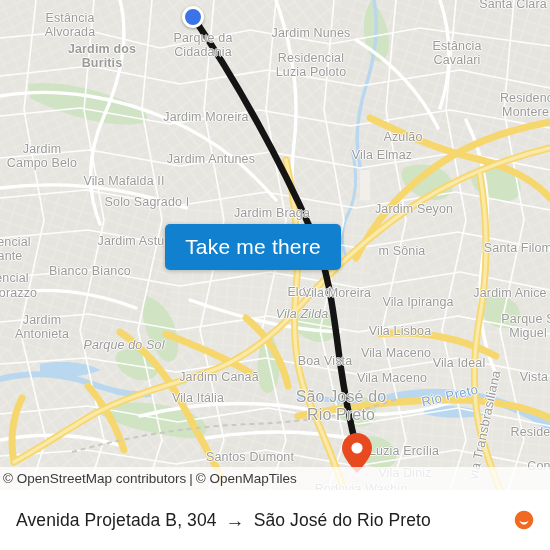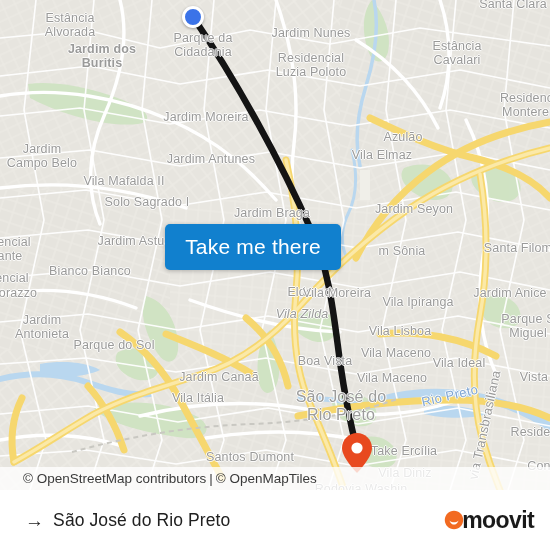--- a/index.html
+++ b/index.html
@@ -96,21 +96,21 @@
     cursor: pointer;
     box-shadow: 0 1px 4px rgba(0,0,0,.25);
   }
 
   
   #attribution {
     position: absolute;
     left: 0;
     bottom: 0;
     width: 550px;
-    padding: 4px 0 4px 23px;
+    padding: 4px 0 4px 3px;
     box-sizing: border-box;
     font-size: 13.5px;
     color: #3a3a3a;
     background: rgba(255,255,255,.78);
     white-space: nowrap;
   }
   #attribution .sep { padding: 0 3px; color: #3a3a3a; }
 
   
   #footer {
@@ -320,36 +320,36 @@
         <div class="maplabel" style="left: 90px; top: 271px; transform: translate(-50%, -50%);">Bianco Bianco</div>
         <div class="maplabel" style="left: 12px; top: 278px; transform: translate(-50%, -50%);">encial</div>
         <div class="maplabel" style="left: 18px; top: 293px; transform: translate(-50%, -50%);">orazzo</div>
         <div class="maplabel" style="left: 265px; top: 292px; transform: translate(-50%, -50%); margin-left: 48px;">Eldorado</div>
         <div class="maplabel" style="left: 337px; top: 293px; transform: translate(-50%, -50%);">Vila Moreira</div>
         <div class="maplabel" style="left: 418px; top: 302px; transform: translate(-50%, -50%);">Vila Ipiranga</div>
         <div class="maplabel" style="left: 510px; top: 293px; transform: translate(-50%, -50%);">Jardim Anice</div>
         <div class="maplabel" style="left: 302px; top: 314px; transform: translate(-50%, -50%); font-style: italic;">Vila Zilda</div>
         <div class="maplabel" style="left: 42px; top: 327px; transform: translate(-50%, -50%);">Jardim
 Antonieta</div>
-        <div class="maplabel" style="left: 114px; top: 345px; transform: translate(-50%, -50%);">Parque do Sol</div>
+        <div class="maplabel" style="left: 124px; top: 345px; transform: translate(-50%, -50%); font-style: italic;">Parque do Sol</div>
         <div class="maplabel" style="left: 400px; top: 331px; transform: translate(-50%, -50%);">Vila Lisboa</div>
         <div class="maplabel" style="left: 528px; top: 326px; transform: translate(-50%, -50%);">Parque S
 Miguel</div>
         <div class="maplabel" style="left: 325px; top: 361px; transform: translate(-50%, -50%);">Boa Vista</div>
         <div class="maplabel" style="left: 396px; top: 353px; transform: translate(-50%, -50%);">Vila Maceno</div>
         <div class="maplabel" style="left: 459px; top: 363px; transform: translate(-50%, -50%);">Vila Ideal</div>
         <div class="maplabel" style="left: 534px; top: 377px; transform: translate(-50%, -50%);">Vista</div>
         <div class="maplabel" style="left: 392px; top: 378px; transform: translate(-50%, -50%);">Vila Maceno</div>
         <div class="maplabel" style="left: 219px; top: 377px; transform: translate(-50%, -50%);">Jardim Canaã</div>
         <div class="maplabel" style="left: 198px; top: 398px; transform: translate(-50%, -50%); text-align: right;">Vila Itália</div>
         <div class="maplabel water" style="left: 450px; top: 396px; transform: translate(-50%, -50%) rotate(-13deg);">Rio Preto</div>
         <div class="maplabel" style="left: 539px; top: 418px; transform: translate(-50%, -50%); margin-top: 48px;">Con</div>
         <div class="maplabel" style="left: 534px; top: 432px; transform: translate(-50%, -50%);">Residen</div>
         <div class="maplabel" style="left: 250px; top: 457px; transform: translate(-50%, -50%);">Santos Dumont</div>
-        <div class="maplabel" style="left: 404px; top: 451px; transform: translate(-50%, -50%);">Take Ercília</div>
+        <div class="maplabel" style="left: 404px; top: 451px; transform: translate(-50%, -50%);">Luzia Ercília</div>
         <div class="maplabel" style="left: 405px; top: 473px; transform: translate(-50%, -50%);">Vila Diniz</div>
         <div class="maplabel" style="left: 361px; top: 489px; transform: translate(-50%, -50%);">Rodovia Washin</div>
         <div class="maplabel big" style="left: 341px; top: 406px; transform: translate(-50%, -50%);">São José do
 Rio Preto</div>
         <div class="maplabel rot" style="left: 485px; top: 425px; transform: translate(-50%, -50%) rotate(-78deg);">via Transbrasiliana</div>
       </div>
 
     <div id="origin-dot"></div>
 
     <div id="dest-pin">
@@ -361,26 +361,26 @@
 
     <button id="take-me-there">Take me there</button>
 
     <div id="attribution">
       <span>© OpenStreetMap contributors</span><span class="sep">|</span><span>© OpenMapTiles</span>
     </div>
   </div>
 
   <div id="footer">
     <div id="trip-summary">
+      <span>Avenida Projetada B, 304</span>
       <span class="arrow">→</span>
       <span>São José do Rio Preto</span>
     </div>
     <div id="moovit-logo">
       <span style="display:inline-block;line-height:0;">
         <svg viewBox="0 0 26 26" width="20" height="20">
           <path d="M13 1 C6.4 1 1 6.4 1 13 C1 19.6 6.4 25 13 25 C19.6 25 25 19.6 25 13 C25 6.4 19.6 1 13 1 Z" fill="#f26a21"></path>
           <path d="M7 13.5 C8.6 17.6 11 19 13 19 C15 19 17.4 17.6 19 13.5 C16.8 15.4 15 16 13 16 C11 16 9.2 15.4 7 13.5 Z" fill="#ffffff"></path>
         </svg>
       </span>
-      <span class="wordmark">moovit</span>
     </div>
   </div>
 </div>
 
 </body></html>

